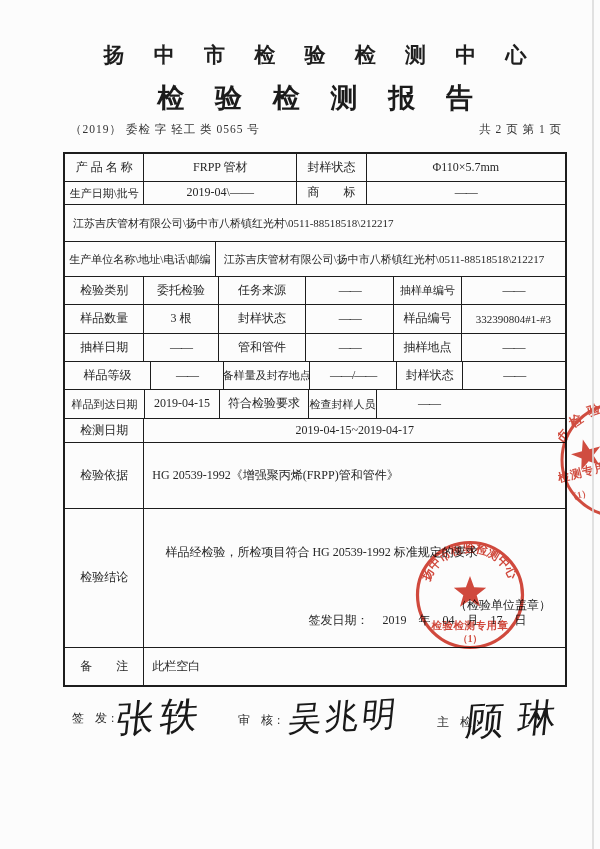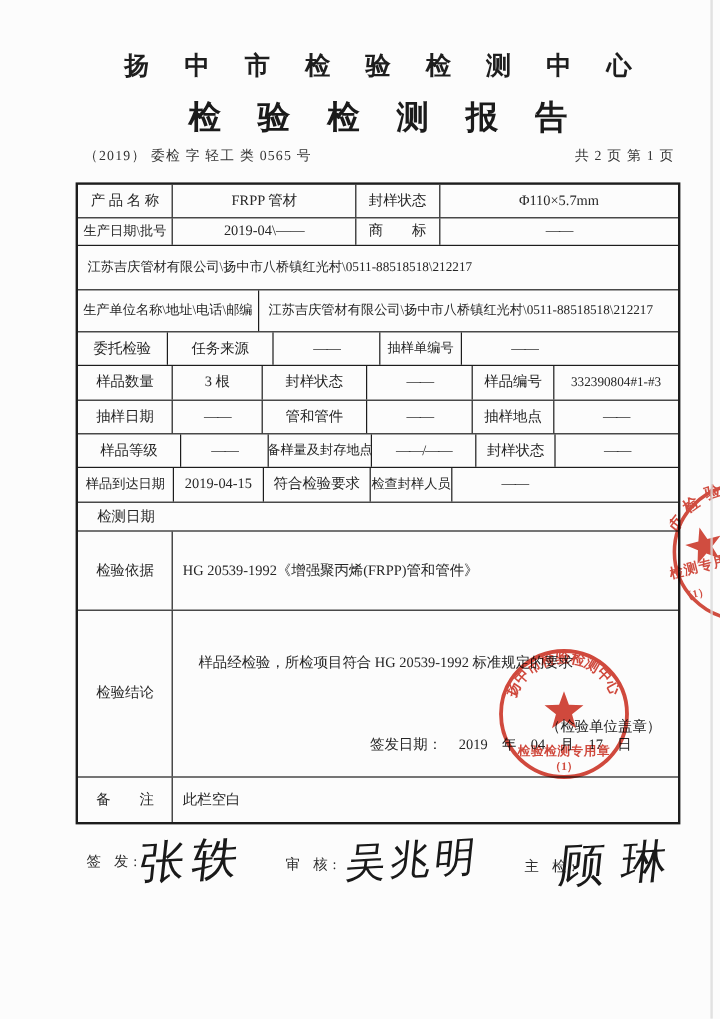--- a/index.html
+++ b/index.html
@@ -109,20 +109,21 @@
   <div class="trow" style="height:37px">
     <div class="cell left sm" style="width:352px">江苏吉庆管材有限公司\扬中市八桥镇红光村\0511-88518518\212217</div>
   </div>
 
   <div class="trow" style="height:35px">
     <div class="cell sm" style="width:152px">生产单位名称\地址\电话\邮编</div>
     <div class="cell left sm" style="width:352px">江苏吉庆管材有限公司\扬中市八桥镇红光村\0511-88518518\212217</div>
   </div>
 
   <div class="trow" style="height:28px">
+    <div class="cell" style="width:80px">检验类别</div>
     <div class="cell" style="width:75px">委托检验</div>
     <div class="cell" style="width:88px">任务来源</div>
     <div class="cell dash" style="width:89px">——</div>
     <div class="cell sm" style="width:68px">抽样单编号</div>
     <div class="cell dash" style="width:104px">——</div>
   </div>
 
   <div class="trow" style="height:29px">
     <div class="cell" style="width:80px">样品数量</div>
     <div class="cell" style="width:75px">3 根</div>
@@ -153,20 +154,21 @@
   <div class="trow" style="height:29px">
     <div class="cell sm" style="width:80px">样品到达日期</div>
     <div class="cell" style="width:75px">2019-04-15</div>
     <div class="cell" style="width:89px">符合检验要求</div>
     <div class="cell sm" style="width:68px">检查封样人员</div>
     <div class="cell dash" style="width:104px">——</div>
   </div>
 
   <div class="trow" style="height:24px">
     <div class="cell" style="width:80px">检测日期</div>
+    <div class="cell" style="width:424px">2019-04-15~2019-04-17</div>
   </div>
 
   <div class="trow" style="height:66px">
     <div class="cell" style="width:80px">检验依据</div>
     <div class="cell left" style="width:424px">HG 20539-1992《增强聚丙烯(FRPP)管和管件》</div>
   </div>
 
   <div class="trow" style="height:139px">
     <div class="cell" style="width:80px">检验结论</div>
     <div class="cell concl-cell" style="width:424px">

